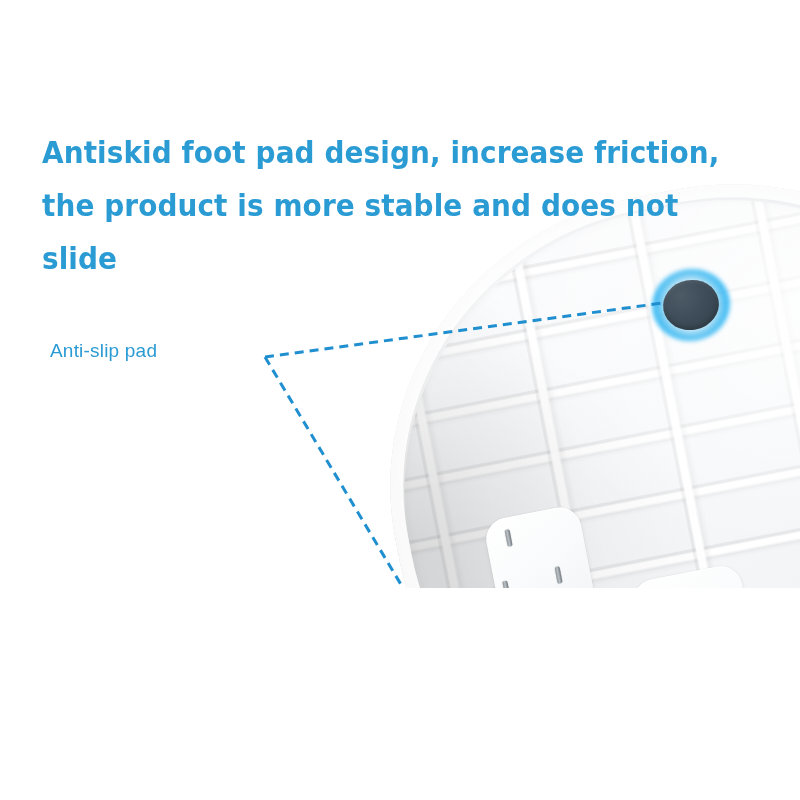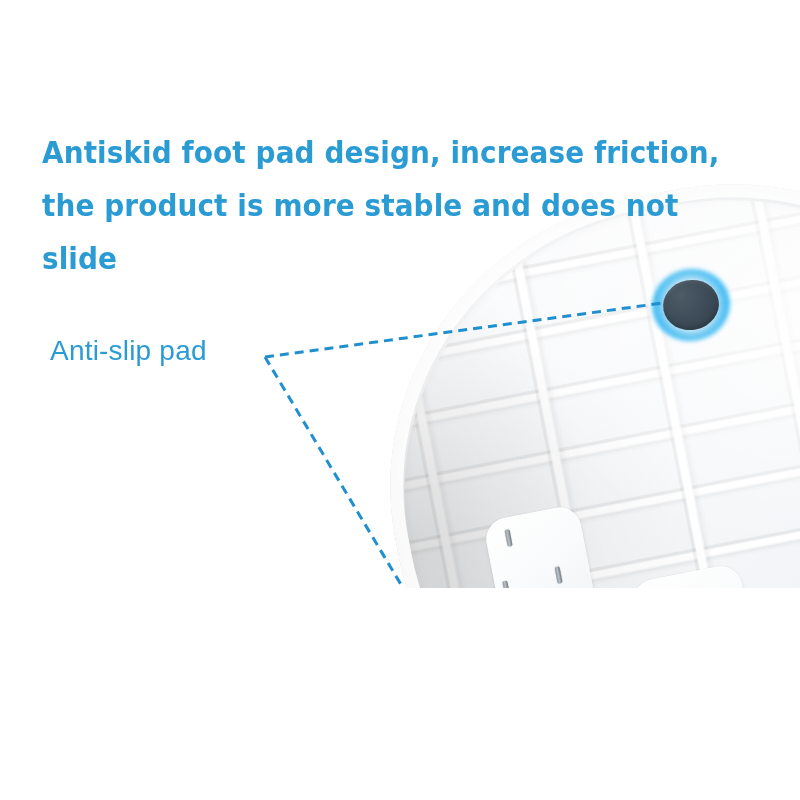--- a/index.html
+++ b/index.html
@@ -240,21 +240,21 @@
     line-height: 53px;
     letter-spacing: 0.1px;
     white-space: pre-line;
   }
   .callout-label {
     position: absolute;
     left: 50px;
     top: 334px;
     font-family: "Liberation Sans", sans-serif;
     font-weight: 400;
-    font-size: 28px;
+    font-size: 19px;
     line-height: 34px;
     letter-spacing: 0.2px;
   }
 
   
   .leader-svg {
     position: absolute;
     left: 0;
     top: 0;
     width: 800px;

